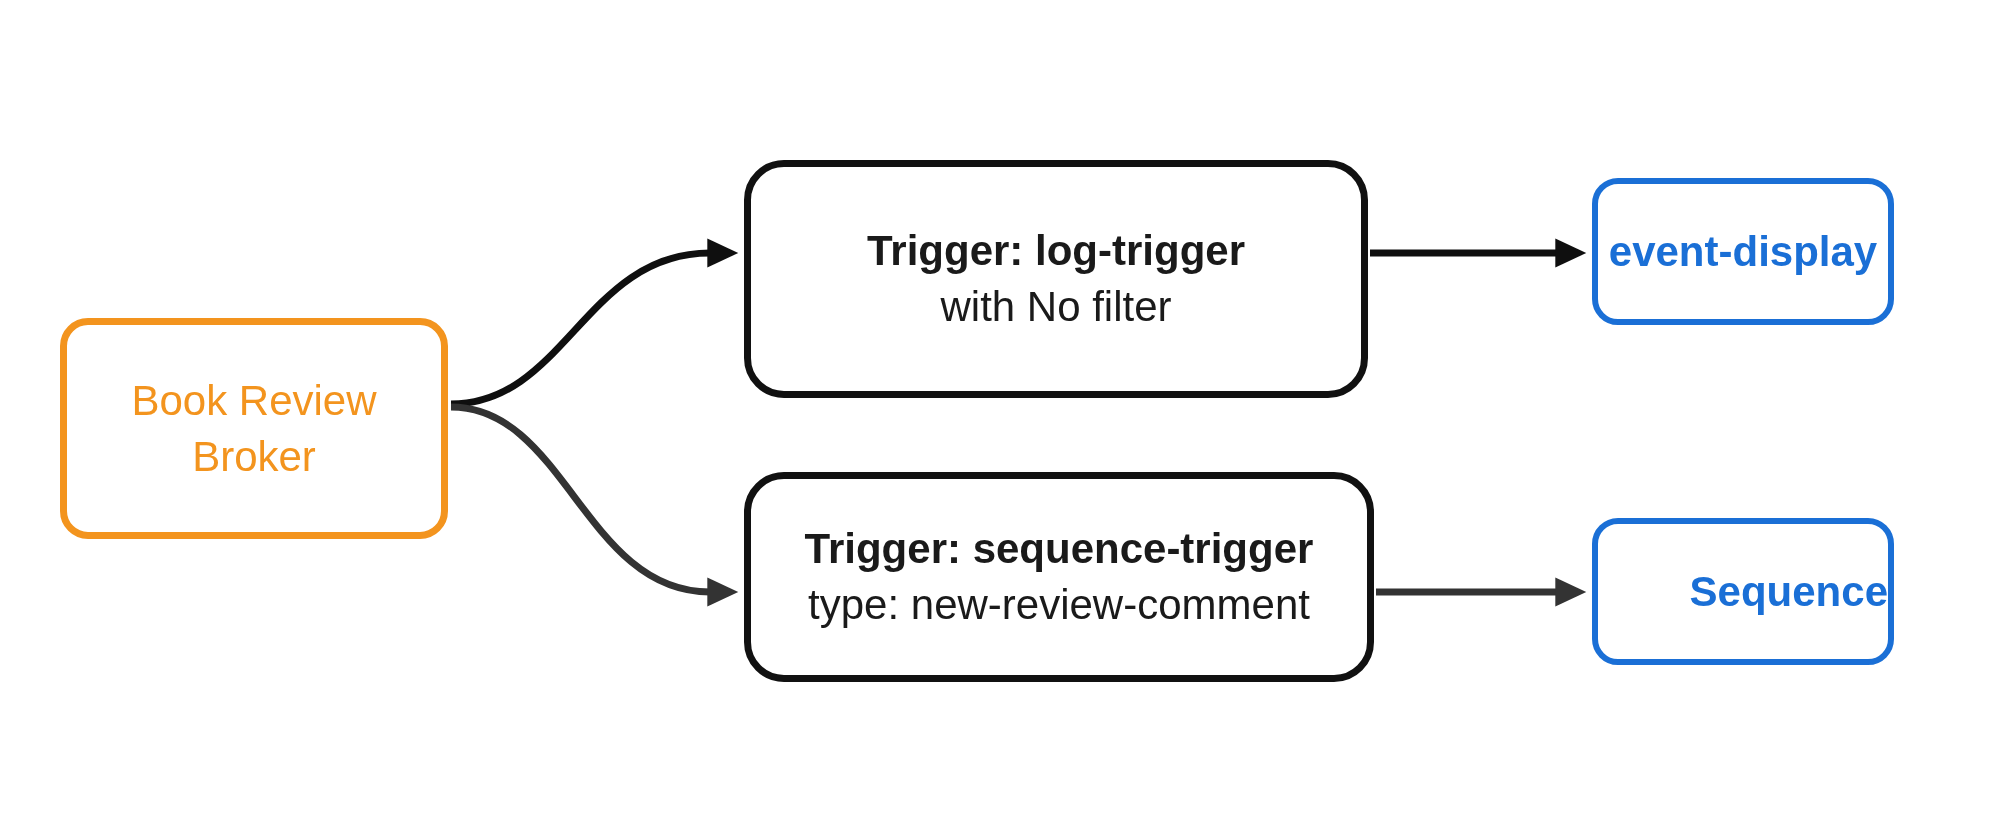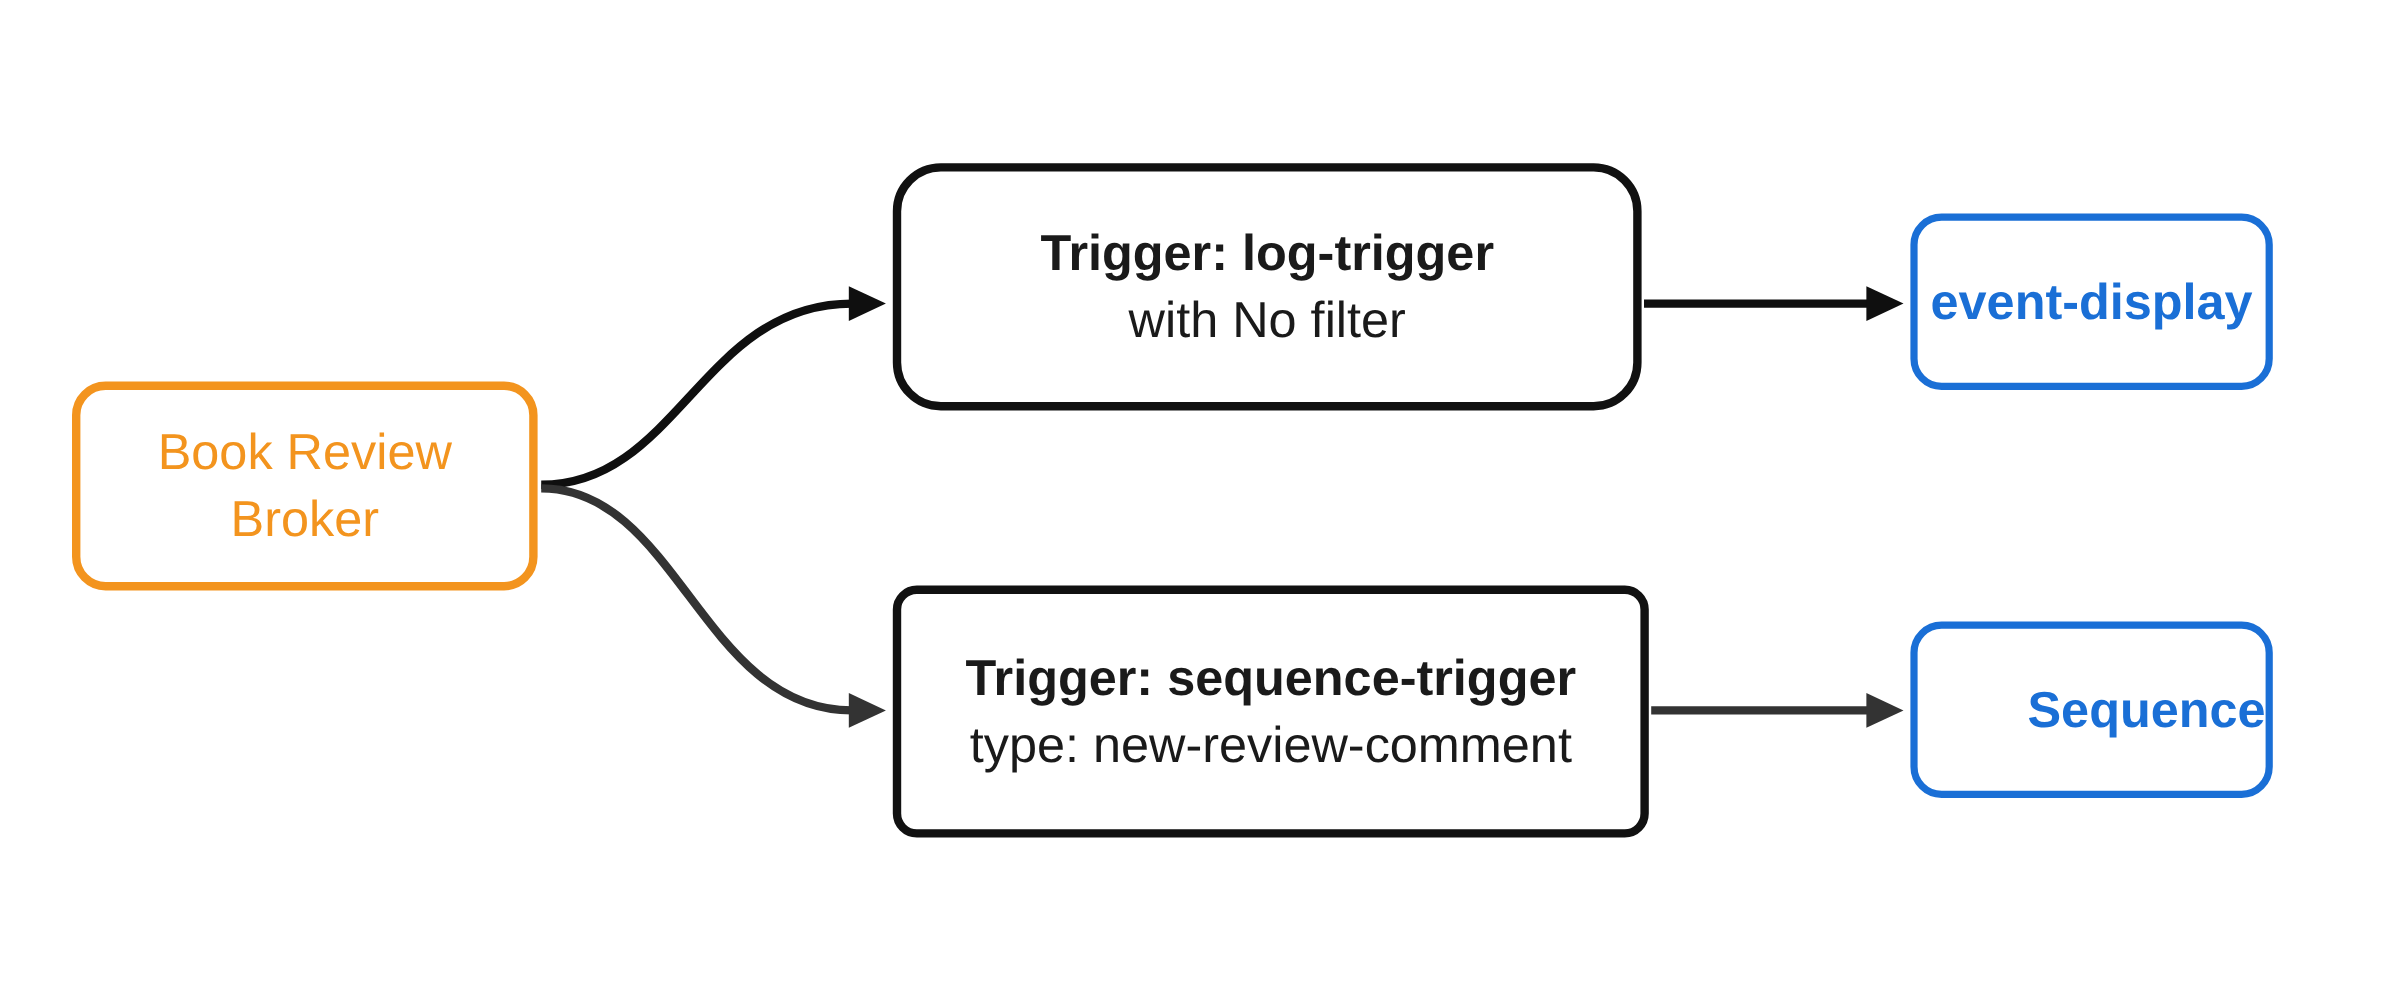--- a/index.html
+++ b/index.html
@@ -32,32 +32,32 @@
     position: absolute;
     background: var(--background);
     display: flex; flex-direction: column;
     align-items: center; justify-content: center;
     text-align: center;
     font-size: 42px;
     line-height: 56px;
     color: var(--node-text);
   }
   .node-broker {
-    left: 60px; top: 318px; width: 388px; height: 174px;
+    left: 60px; top: 318px; width: 388px; height: 221px;
     border: 7px solid var(--broker-accent);
     border-radius: 28px;
     color: var(--broker-accent);
   }
   .node-trigger {
     border: 7px solid var(--node-border);
     border-radius: 40px;
   }
   .node-trigger .title { font-weight: bold; }
-  .node-trigger-log { left: 744px; top: 136px; width: 624px; height: 206px; }
-  .node-trigger-sequence { left: 744px; top: 488px; width: 630px; height: 210px; border-radius: 20px; }
+  .node-trigger-log { left: 744px; top: 160px; width: 624px; height: 238px; }
+  .node-trigger-sequence { left: 744px; top: 472px; width: 630px; height: 210px; }
   .node-endpoint {
     border: 6px solid var(--endpoint-accent);
     border-radius: 26px;
     color: var(--endpoint-accent);
     width: 302px; height: 147px; font-weight: bold;
   }
   .node-event-display { left: 1592px; top: 178px; }
   .node-sequence { left: 1592px; top: 518px; align-items: flex-end; }
 </style>
 </head>

